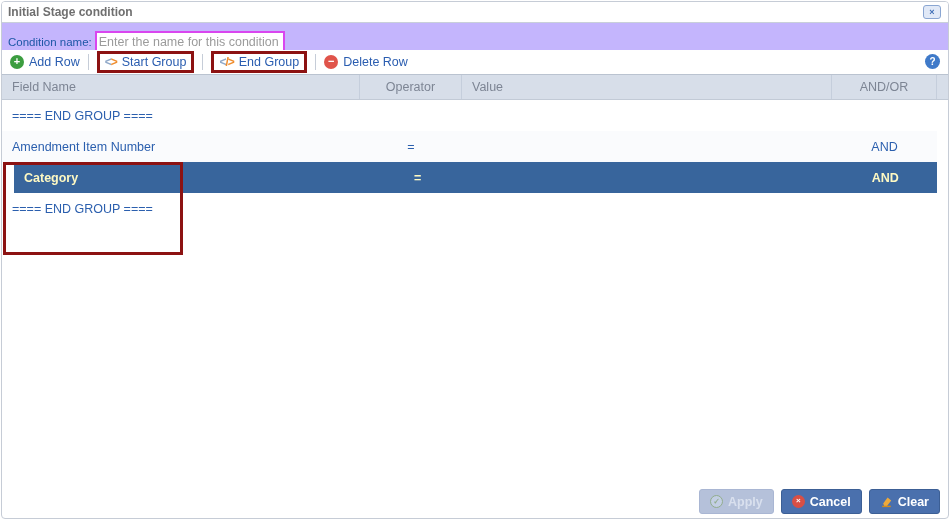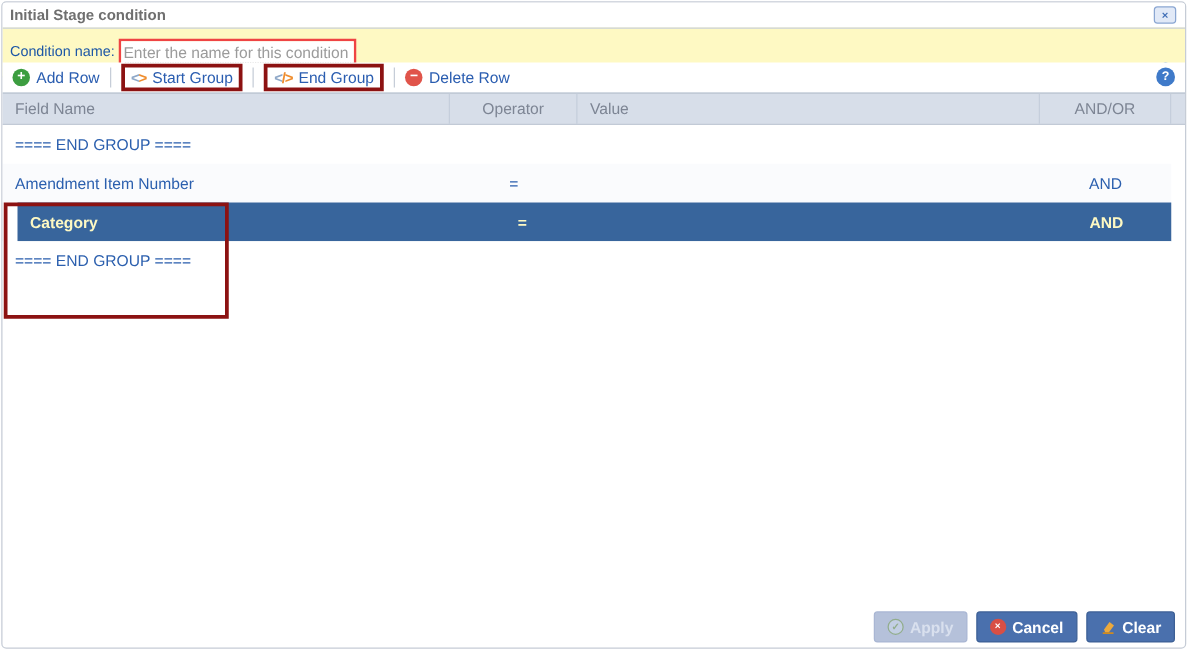--- a/index.html
+++ b/index.html
@@ -18,25 +18,25 @@
   .close-btn {
     position:absolute; right:7px; top:3px; width:18px; height:14px;
     background:#e1e9f7; border:1px solid #8aa6d2; border-radius:3px;
     color:#3e6db5; font-size:9px; font-weight:bold; line-height:12px; text-align:center; cursor:pointer;
   }
 
   
   .cond-row {
     position:absolute; top:20px; left:0; right:0; height:40px;
     border-top:1px solid #c9d0da; border-bottom:1px solid #c9d0da;
-    display:flex; align-items:center; padding-left:6px; background:#fef9c3;
+    display:flex; align-items:center; padding-left:6px; background:#c4b5fd;
   }
   .cond-label { color:#1d57a6; font-size:11.5px; white-space:nowrap; }
   .cond-input-anno {
-    margin-left:3px; width:190px; height:22px; border:2px solid #ef4444;
+    margin-left:3px; width:190px; height:22px; border:2px solid #d946ef;
     display:flex; align-items:center; background:#fff;
   }
   .cond-input {
     width:100%; height:100%; border:none; outline:none;
     border-bottom:1px dotted #ababab; font-family:"Liberation Sans",sans-serif;
     font-size:12.5px; color:#555; padding:0 2px;
   }
   .cond-input::placeholder { color:#9b9b9b; opacity:1; }
 
   .help-icon {

